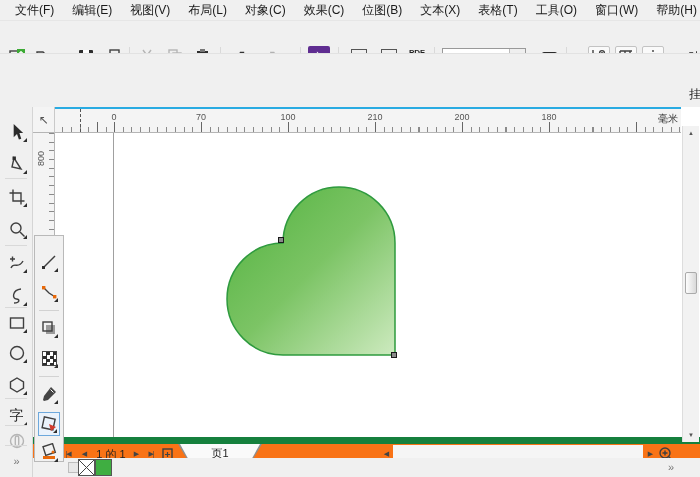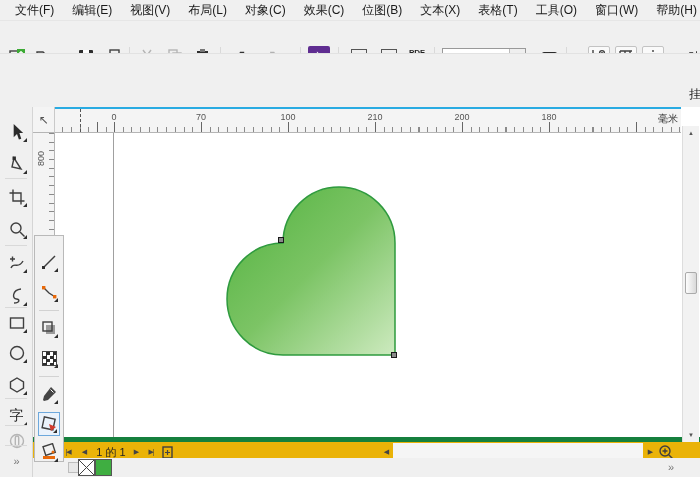--- a/index.html
+++ b/index.html
@@ -54,21 +54,21 @@
   
   .flyout{position:absolute;left:34px;top:235px;width:30px;height:227px;background:#f1f1f1;border:1px solid #b9b9b9;box-sizing:border-box;z-index:6;}
   .ftool{position:absolute;left:3px;width:22px;height:24px;display:flex;align-items:center;justify-content:center;box-sizing:border-box;}
   .ftool.selected{background:#eaf2fb;border:1px solid #6da8dc;}
   .fsep{position:absolute;left:4px;width:20px;height:1px;background:#d2d2d2;}
   
   .vscroll{position:absolute;left:682px;top:126px;width:17px;height:316px;background:#f2f2f2;border-left:1px solid #ddd;box-sizing:border-box;z-index:4;}
   .sbtn{position:absolute;left:1px;width:14px;height:14px;display:flex;align-items:center;justify-content:center;font-size:6px;color:#555;background:#f2f2f2;}
   .vthumb{position:absolute;left:2px;top:146px;width:12px;height:22px;background:linear-gradient(90deg,#fdfdfd,#d9d9d9);border:1px solid #aaa;border-radius:2px;box-sizing:border-box;}
   
-  .navbar{position:absolute;left:33px;top:437px;width:667px;height:21px;background:#eab308;border-top:5px solid #15803d;box-sizing:border-box;}
+  .navbar{position:absolute;left:33px;top:437px;width:667px;height:21px;background:#f97316;border-top:7px solid #15803d;box-sizing:border-box;}
   .nbtn{position:absolute;top:2px;width:14px;height:16px;display:flex;align-items:center;justify-content:center;font-size:7px;color:#444;letter-spacing:-1px;}
   .ntext{position:absolute;top:3px;font-size:11px;color:#222;}
   .ptab{position:absolute;left:145px;top:0;width:84px;height:20px;}
   .ptab .bgc{position:absolute;inset:0;background:#8f8f8f;clip-path:polygon(0 0,100% 0,calc(100% - 12px) 100%,12px 100%);}
   .ptab .fgc{position:absolute;left:0;right:0;top:0;bottom:1px;background:#fafafa;clip-path:polygon(2px 0,calc(100% - 2px) 0,calc(100% - 12.5px) 100%,12.5px 100%);}
   .ptab .plab{position:absolute;width:100%;text-align:center;top:2px;font-size:11px;}
   .htrack{position:absolute;left:360px;top:1px;width:250px;height:18px;background:#f5f5f5;}
   
   .statusbar{position:absolute;left:33px;top:458px;width:667px;height:19px;background:#f0f0f0;}
   .minibox{position:absolute;left:35px;top:4px;width:11px;height:11px;border:1px solid #bdbdbd;background:#e7e7e7;box-sizing:border-box;}
@@ -419,20 +419,25 @@
     <div class="nbtn" style="left:44px">◀</div>
     <div class="ntext" style="left:60px;width:36px;text-align:center">1 的 1</div>
     <div class="nbtn" style="left:96px">▶</div>
     <div class="nbtn" style="left:111px">▶|</div>
     <div style="position:absolute;left:128px;top:3px">
       <svg width="14" height="14" viewBox="0 0 14 14">
         <rect class="ink" x="2" y="2" width="9" height="11" stroke-width="1.1"></rect>
         <path d="M6.5 5 v5 M4 7.5 h5" stroke="#444" stroke-width="1.2"></path>
       </svg>
     </div>
+    <div class="ptab">
+      <div class="bgc"></div>
+      <div class="fgc"></div>
+      <div class="plab">页1</div>
+    </div>
     <div class="nbtn" style="left:346px">◀</div>
     <div class="htrack">
       
     </div>
     <div class="nbtn" style="left:610px">▶</div>
     <div style="position:absolute;left:624px;top:1px">
       <svg width="18" height="18" viewBox="0 0 18 18">
         <circle class="ink" cx="8" cy="8" r="5"></circle>
         <path class="ink" d="M8 5.5 v5 M5.5 8 h5 M11.7 11.7 L15.5 15.5"></path>
       </svg>

